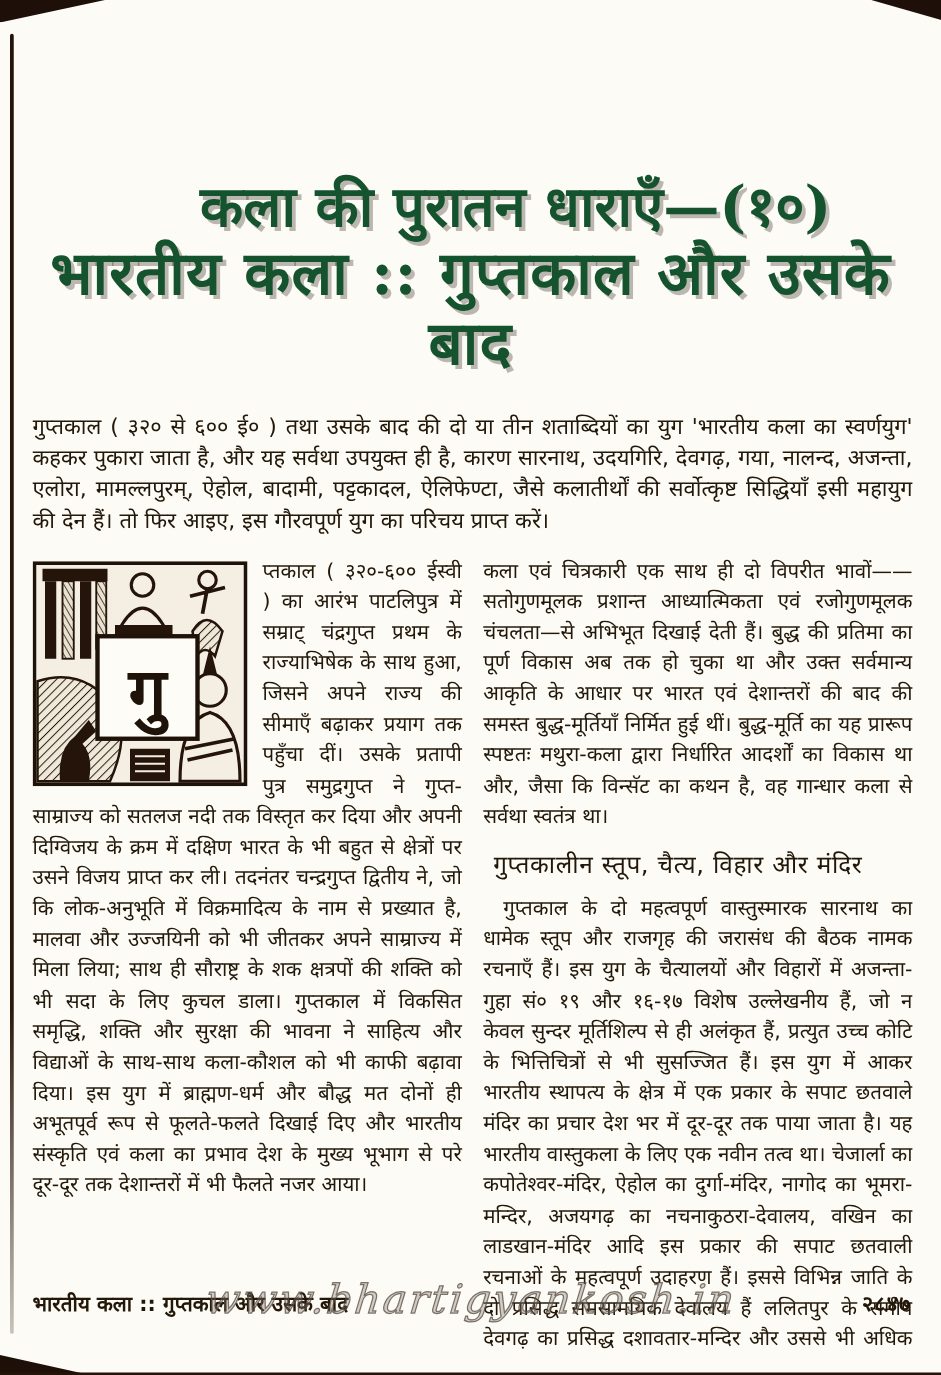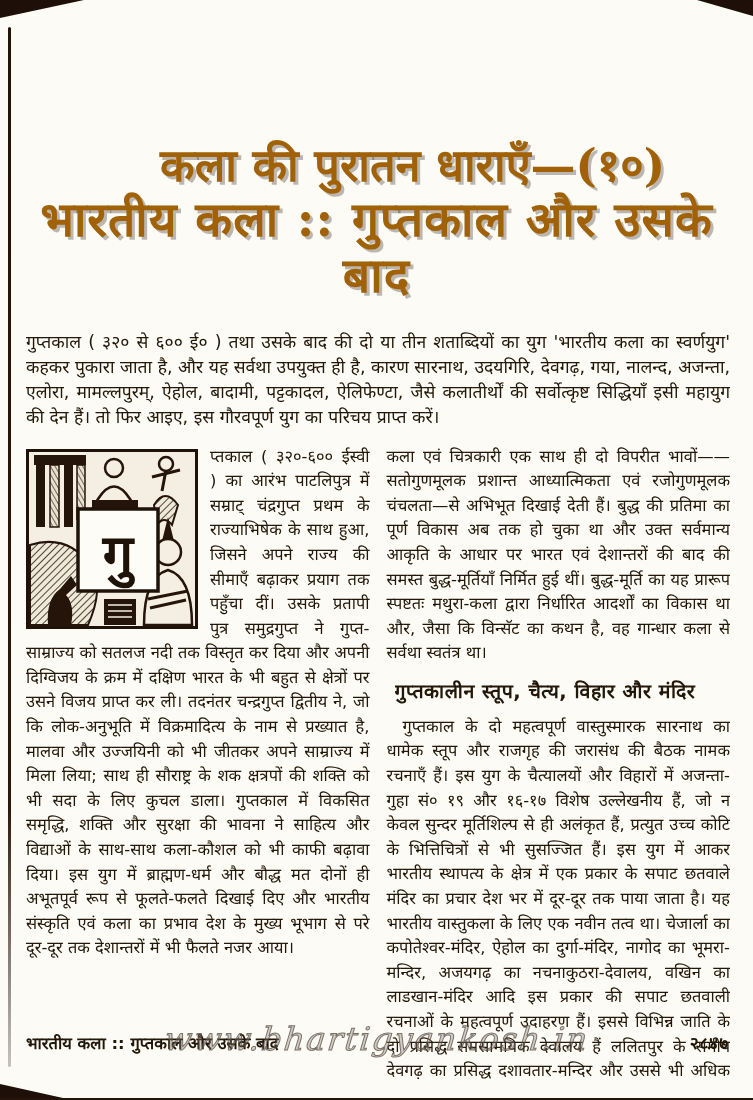--- a/index.html
+++ b/index.html
@@ -23,21 +23,21 @@
     background: linear-gradient(#241309 0%, #2b180c 75%, rgba(43,24,12,0.25) 100%);
     border-radius: 2px;
   }
   .edge-bottom { position: absolute; left: 0; bottom: 0; width: 100%; height: 2px; background: #241309; }
   
   .headline {
     margin-top: 140px;
     text-align: center;
     font-family: "DejaVu Serif", "Liberation Serif", serif;
     font-weight: bold;
-    color: #a16207;
+    color: #14532d;
     line-height: 1.16;
   }
   .headline .l1 {
     font-size: 45px;
     transform: translateX(36px);
     text-shadow: 3px 3px 0 rgba(38,24,10,0.30);
   }
   .headline .l2 {
     font-size: 48px;
     letter-spacing: 1px;
@@ -182,21 +182,21 @@
         </g>
 
         <rect x="52" y="60" width="80" height="82" fill="#fdfcf7" stroke="#1f1309" stroke-width="3.5"></rect>
         <text x="92" y="124" text-anchor="middle" font-size="54" font-weight="bold" fill="#1f1309">गु</text>
       </svg>
       <p>प्तकाल ( ३२०-६०० ईस्वी ) का आरंभ पाटलिपुत्र में सम्राट् चंद्रगुप्त प्रथम के राज्याभिषेक के साथ हुआ, जिसने अपने राज्य की सीमाएँ बढ़ाकर प्रयाग तक पहुँचा दीं। उसके प्रतापी पुत्र समुद्रगुप्त ने गुप्त-साम्राज्य को सतलज नदी तक विस्तृत कर दिया और अपनी दिग्विजय के क्रम में दक्षिण भारत के भी बहुत से क्षेत्रों पर उसने विजय प्राप्त कर ली। तदनंतर चन्द्रगुप्त द्वितीय ने, जो कि लोक-अनुभूति में विक्रमादित्य के नाम से प्रख्यात है, मालवा और उज्जयिनी को भी जीतकर अपने साम्राज्य में मिला लिया; साथ ही सौराष्ट्र के शक क्षत्रपों की शक्ति को भी सदा के लिए कुचल डाला। गुप्तकाल में विकसित समृद्धि, शक्ति और सुरक्षा की भावना ने साहित्य और विद्याओं के साथ-साथ कला-कौशल को भी काफी बढ़ावा दिया। इस युग में ब्राह्मण-धर्म और बौद्ध मत दोनों ही अभूतपूर्व रूप से फूलते-फलते दिखाई दिए और भारतीय संस्कृति एवं कला का प्रभाव देश के मुख्य भूभाग से परे दूर-दूर तक देशान्तरों में भी फैलते नजर आया।</p>
     </div>
 
     <div class="col">
       <p>कला एवं चित्रकारी एक साथ ही दो विपरीत भावों——सतोगुणमूलक प्रशान्त आध्यात्मिकता एवं रजोगुणमूलक चंचलता—से अभिभूत दिखाई देती हैं। बुद्ध की प्रतिमा का पूर्ण विकास अब तक हो चुका था और उक्त सर्वमान्य आकृति के आधार पर भारत एवं देशान्तरों की बाद की समस्त बुद्ध-मूर्तियाँ निर्मित हुई थीं। बुद्ध-मूर्ति का यह प्रारूप स्पष्टतः मथुरा-कला द्वारा निर्धारित आदर्शों का विकास था और, जैसा कि विन्सॅट का कथन है, वह गान्धार कला से सर्वथा स्वतंत्र था।</p>
-      <h2 class="subhead" style="font-weight:bold;">गुप्तकालीन स्तूप, चैत्य, विहार और मंदिर</h2>
+      <h2 class="subhead" style="font-weight:normal;">गुप्तकालीन स्तूप, चैत्य, विहार और मंदिर</h2>
       <p class="indent">गुप्तकाल के दो महत्वपूर्ण वास्तुस्मारक सारनाथ का धामेक स्तूप और राजगृह की जरासंध की बैठक नामक रचनाएँ हैं। इस युग के चैत्यालयों और विहारों में अजन्ता-गुहा सं० १९ और १६-१७ विशेष उल्लेखनीय हैं, जो न केवल सुन्दर मूर्तिशिल्प से ही अलंकृत हैं, प्रत्युत उच्च कोटि के भित्तिचित्रों से भी सुसज्जित हैं। इस युग में आकर भारतीय स्थापत्य के क्षेत्र में एक प्रकार के सपाट छतवाले मंदिर का प्रचार देश भर में दूर-दूर तक पाया जाता है। यह भारतीय वास्तुकला के लिए एक नवीन तत्व था। चेजार्ला का कपोतेश्वर-मंदिर, ऐहोल का दुर्गा-मंदिर, नागोद का भूमरा-मन्दिर, अजयगढ़ का नचनाकुठरा-देवालय, वखिन का लाडखान-मंदिर आदि इस प्रकार की सपाट छतवाली रचनाओं के महत्वपूर्ण उदाहरण हैं। इससे विभिन्न जाति के दो प्रसिद्ध समसामयिक देवालय हैं ललितपुर के समीप देवगढ़ का प्रसिद्ध दशावतार-मन्दिर और उससे भी अधिक मशहूर बुद्ध-</p>
     </div>
 
   </div>
 
   <div class="footer">
     <span>भारतीय कला :: गुप्तकाल और उसके बाद</span>
     <span class="folio">२८४७</span>
   </div>
 

